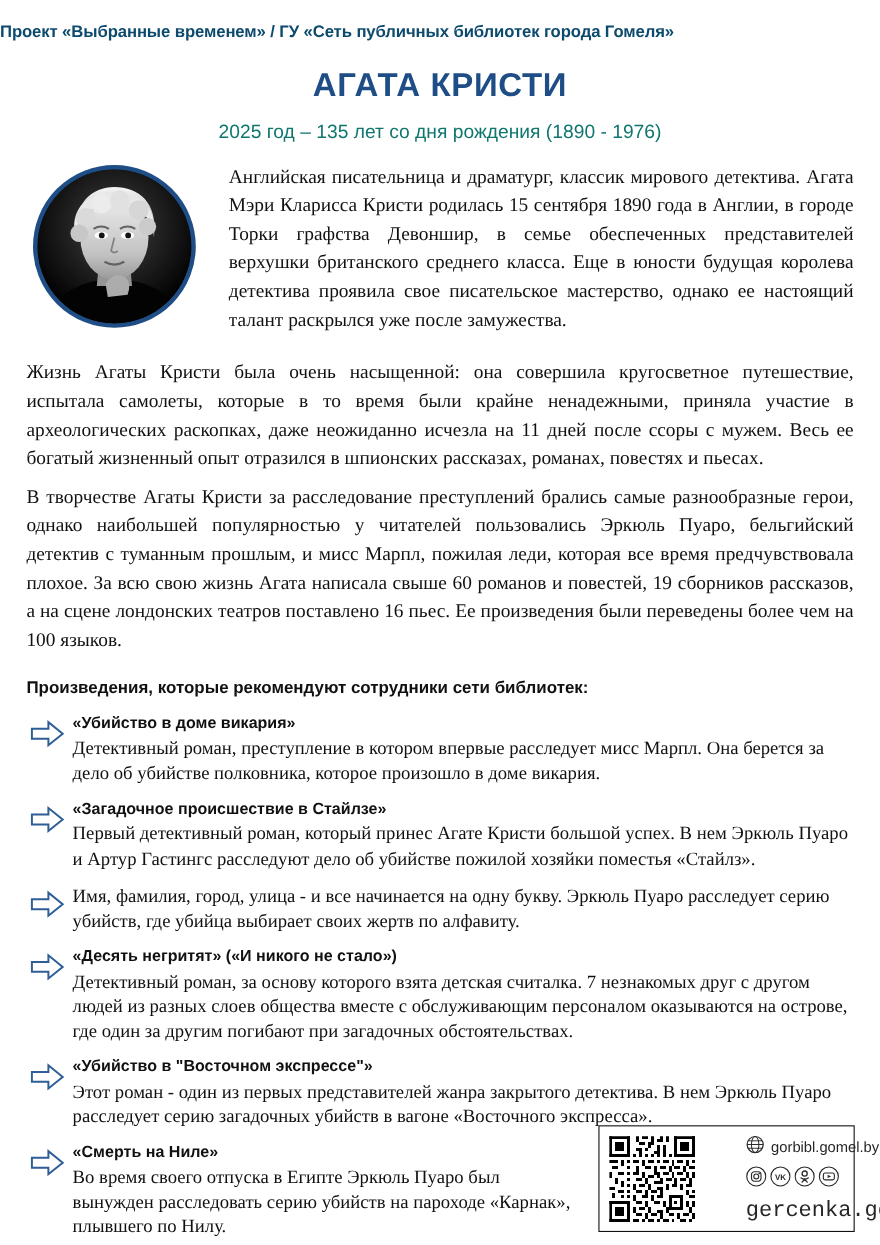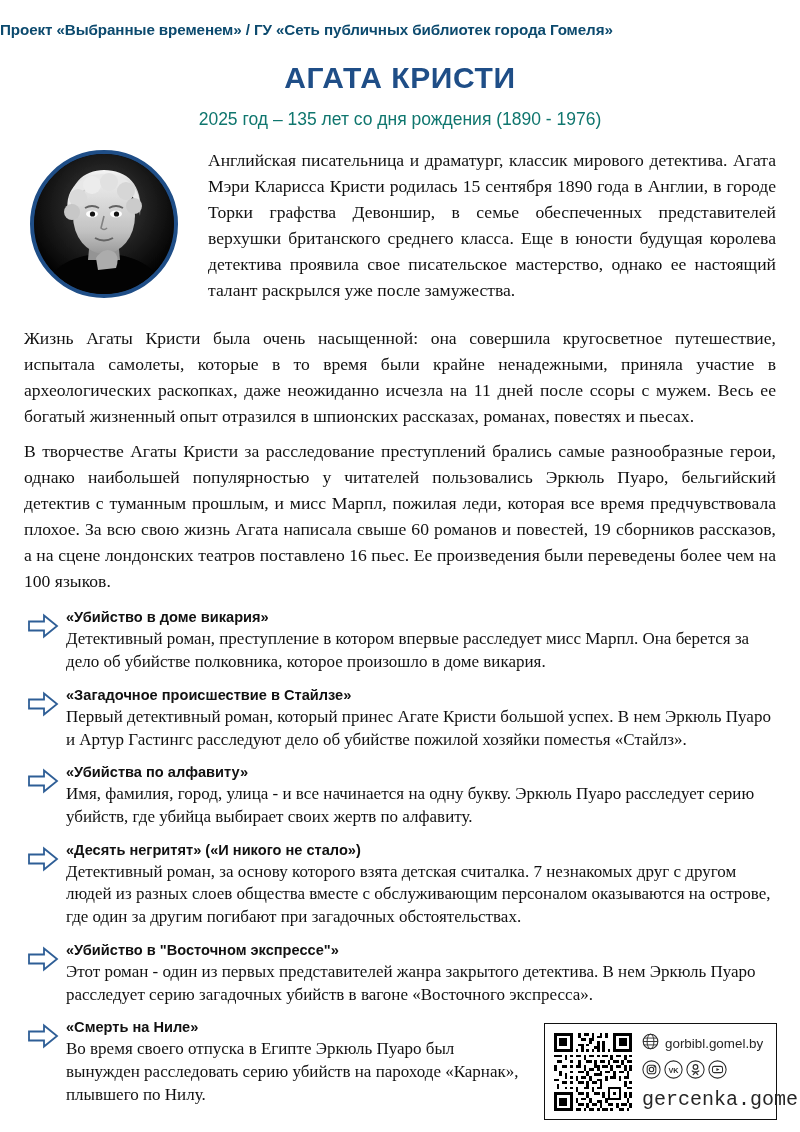--- a/index.html
+++ b/index.html
@@ -150,20 +150,21 @@
     left: 544px;
     top: 1023px;
     width: 233px;
     height: 97px;
     border: 1.6px solid #111111;
     background: #ffffff;
     box-sizing: border-box;
     display: flex;
     align-items: center;
     padding: 6px 9px;
+    gap: 36px;
   }
   .qr {
     width: 78px;
     height: 78px;
     flex: 0 0 78px;
     display: block;
   }
   .contact-right {
     flex: 1;
     padding-left: 10px;
@@ -264,20 +265,21 @@
       </div>
     </div>
     <div class="intro-text">Английская писательница и драматург, классик мирового детектива. Агата Мэри Кларисса Кристи родилась 15 сентября 1890 года в Англии, в городе Торки графства Девоншир, в семье обеспеченных представителей верхушки британского среднего класса. Еще в юности будущая королева детектива проявила свое писательское мастерство, однако ее настоящий талант раскрылся уже после замужества.</div>
   </div>
 
   <div class="body-paras">
     <div class="para first-para">Жизнь Агаты Кристи была очень насыщенной: она совершила кругосветное путешествие, испытала самолеты, которые в то время были крайне ненадежными, приняла участие в археологических раскопках, даже неожиданно исчезла на 11 дней после ссоры с мужем. Весь ее богатый жизненный опыт отразился в шпионских рассказах, романах, повестях и пьесах.</div>
     <div class="para">В творчестве Агаты Кристи за расследование преступлений брались самые разнообразные герои, однако наибольшей популярностью у читателей пользовались Эркюль Пуаро, бельгийский детектив с туманным прошлым, и мисс Марпл, пожилая леди, которая все время предчувствовала плохое. За всю свою жизнь Агата написала свыше 60 романов и повестей, 19 сборников рассказов, а на сцене лондонских театров поставлено 16 пьес. Ее произведения были переведены более чем на 100 языков.</div>
   </div>
 
+  <div class="rec-heading">Произведения, которые рекомендуют сотрудники сети библиотек:</div>
 
   <div class="rec-list">
 
     <div class="rec-item">
       <span class="arrow-icon">
         <svg viewBox="0 0 34 28" width="34" height="28" aria-hidden="true">
           <path d="M3 9.5 L18 9.5 L18 3.5 L31 14 L18 24.5 L18 18.5 L3 18.5 Z" fill="none" stroke="#2e5e96" stroke-width="1.8" stroke-linejoin="miter"></path>
         </svg>
       </span>
       <div class="rec-title">«Убийство в доме викария»</div>
@@ -293,21 +295,20 @@
       <div class="rec-title">«Загадочное происшествие в Стайлзе»</div>
       <div class="rec-desc">Первый детективный роман, который принес Агате Кристи большой успех. В нем Эркюль Пуаро и Артур Гастингс расследуют дело об убийстве пожилой хозяйки поместья «Стайлз».</div>
     </div>
 
     <div class="rec-item">
       <span class="arrow-icon">
         <svg viewBox="0 0 34 28" width="34" height="28" aria-hidden="true">
           <path d="M3 9.5 L18 9.5 L18 3.5 L31 14 L18 24.5 L18 18.5 L3 18.5 Z" fill="none" stroke="#2e5e96" stroke-width="1.8" stroke-linejoin="miter"></path>
         </svg>
       </span>
-      <div class="rec-title">«Убийства по алфавиту»</div>
       <div class="rec-desc">Имя, фамилия, город, улица - и все начинается на одну букву. Эркюль Пуаро расследует серию убийств, где убийца выбирает своих жертв по алфавиту.</div>
     </div>
 
     <div class="rec-item">
       <span class="arrow-icon">
         <svg viewBox="0 0 34 28" width="34" height="28" aria-hidden="true">
           <path d="M3 9.5 L18 9.5 L18 3.5 L31 14 L18 24.5 L18 18.5 L3 18.5 Z" fill="none" stroke="#2e5e96" stroke-width="1.8" stroke-linejoin="miter"></path>
         </svg>
       </span>
       <div class="rec-title">«Десять негритят» («И никого не стало»)</div>

